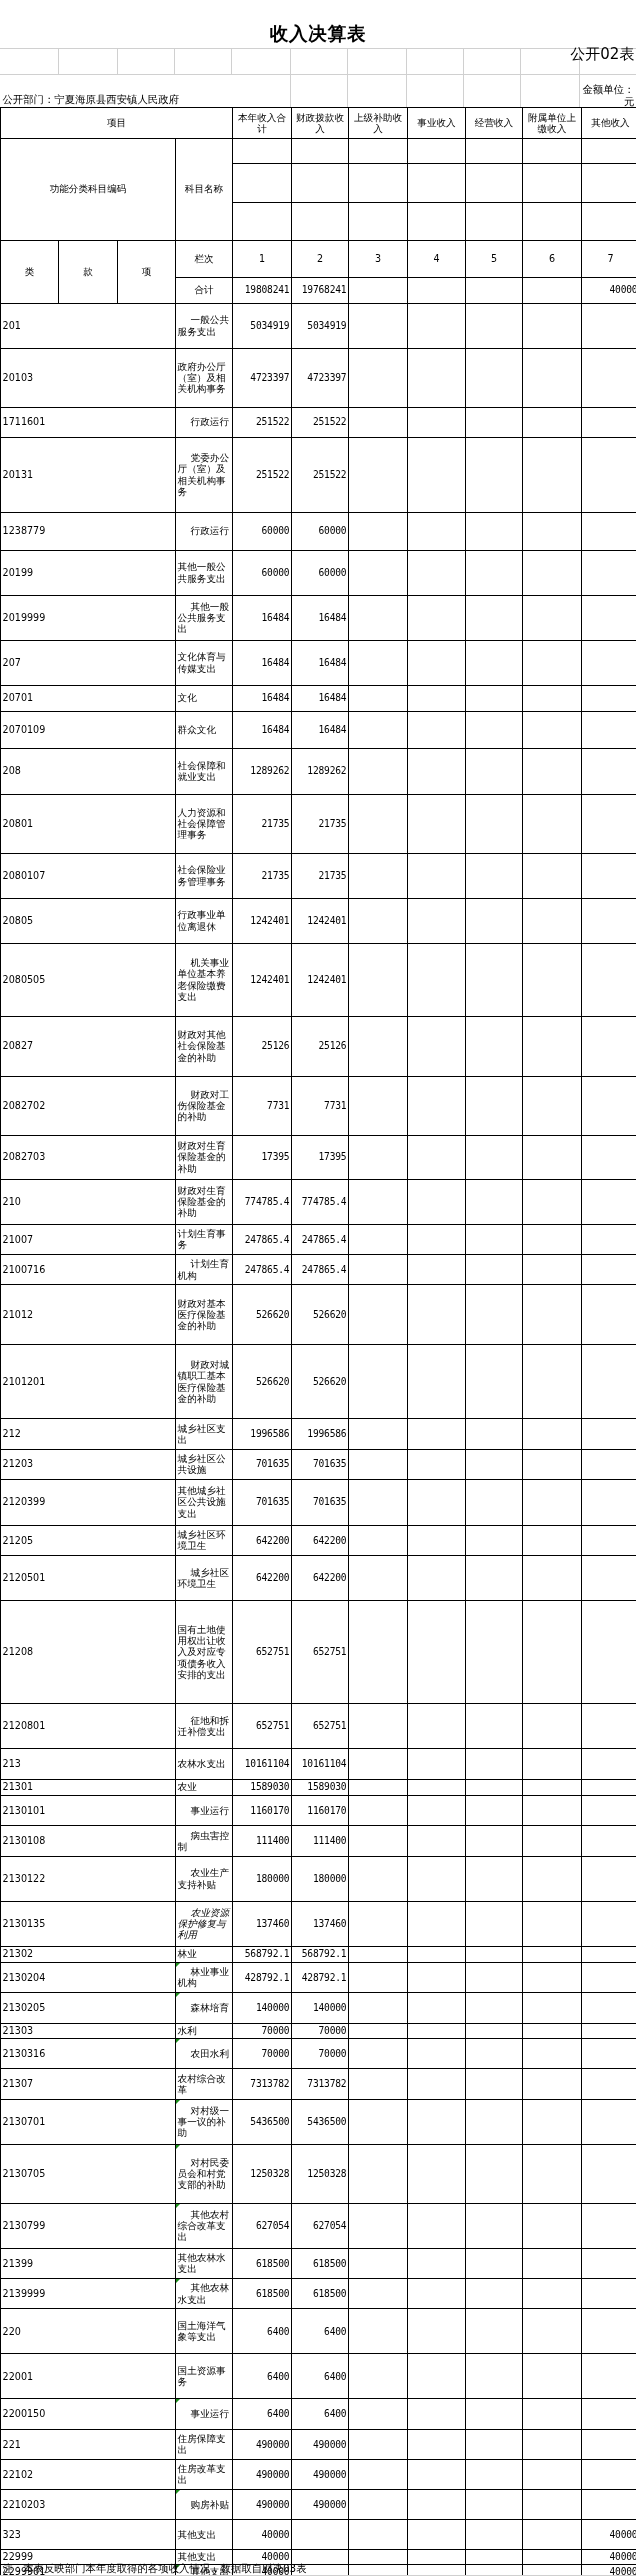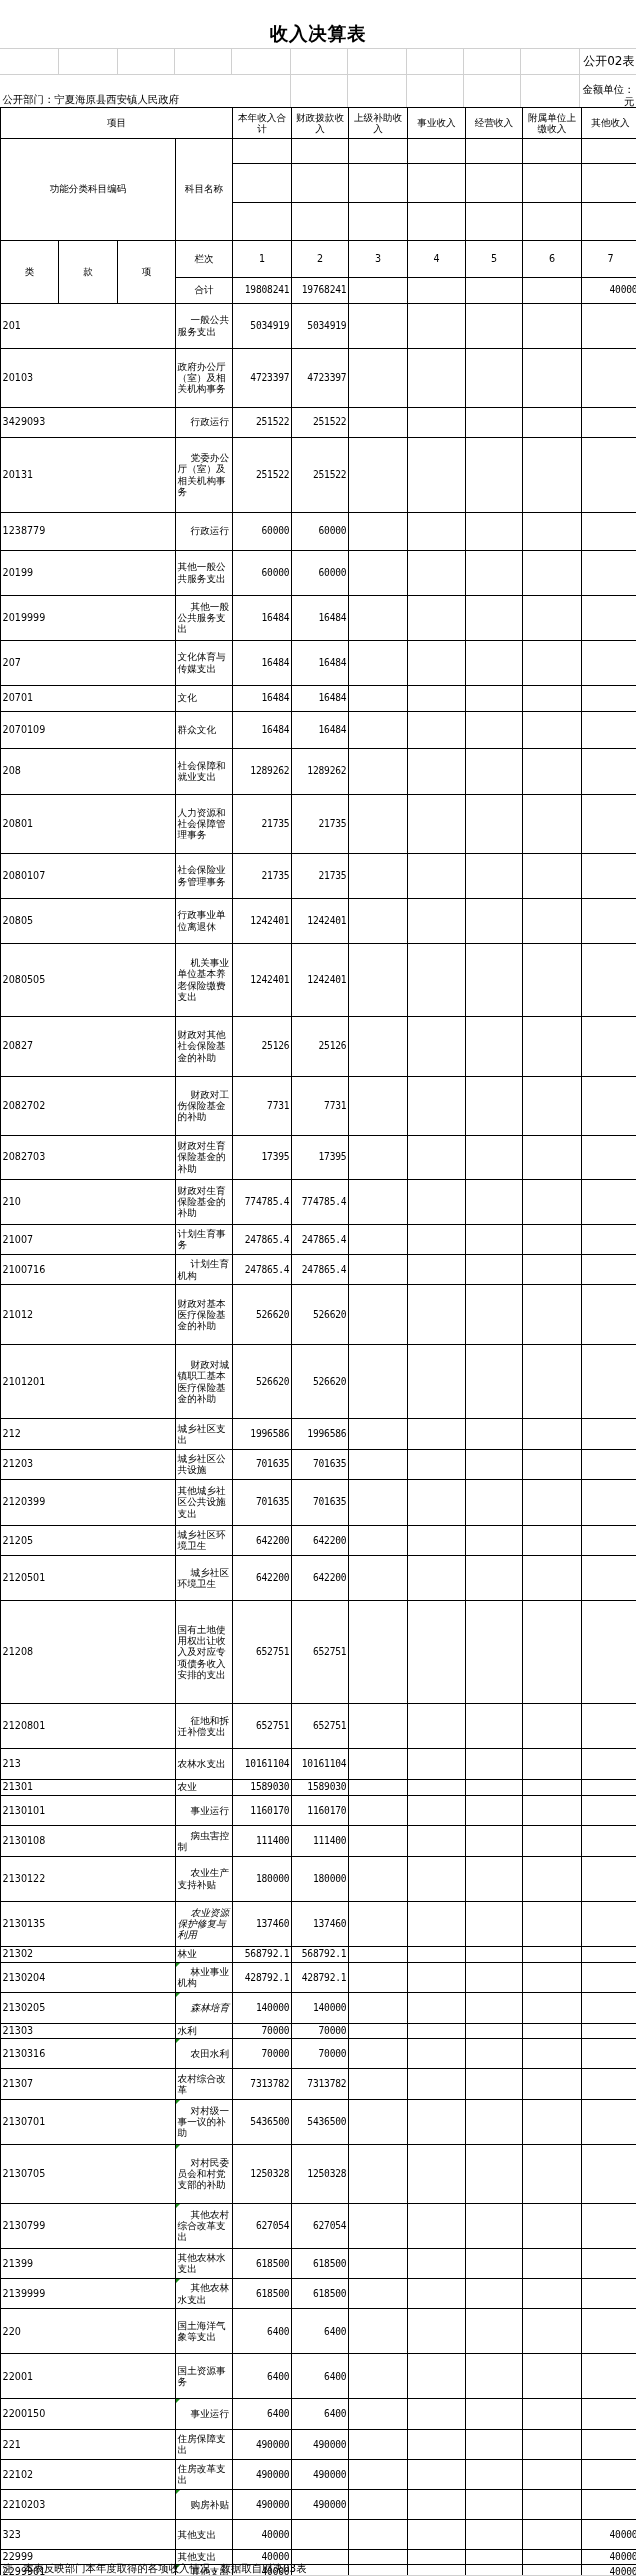--- a/index.html
+++ b/index.html
@@ -4,21 +4,21 @@
 <style>
   html, body { margin: 0; padding: 0; background: #ffffff; }
   body { width: 636px; height: 2576px; position: relative; overflow: hidden;
          font-family: "DejaVu Sans", "Liberation Sans", sans-serif; color: #000; }
   .sheet { position: absolute; left: 0; top: 0; width: 636px; }
   .title { position: absolute; left: 0; top: 0; width: 636px; height: 49px; border-bottom: 0.8px solid #d0d0d0;
            display: flex; align-items: flex-end; justify-content: center; font-size: 18.5px; font-weight: bold;
            letter-spacing: 0.8px; padding-bottom: 1.6px; box-sizing: border-box; }
   .gridrow { position: absolute; left: 0; width: 636px; border-bottom: 0.8px solid #d0d0d0; box-sizing: border-box; }
   .gridrow .gc { position: absolute; top: 0; bottom: 0; border-right: 0.8px solid #d0d0d0; }
-  .form-no { position: absolute; right: 1.6px; bottom: 4px; font-size: 12px; }
+  .form-no { position: absolute; right: 1.6px; bottom: 10px; font-size: 15px; }
   .dept { position: absolute; left: 2.4px; bottom: 0; font-size: 10.4px; }
   .unit { position: absolute; right: 1.6px; bottom: 0; width: 55px; font-size: 10.4px; text-align: right; line-height: 12px; }
   table.main { position: absolute; left: 0; top: 107px; border-collapse: collapse; table-layout: fixed; width: 636px; }
   table.main td { border: 1.6px solid #000; padding: 0 1.6px; font-size: 9.6px; line-height: 11.2px; overflow: hidden;
                   box-sizing: border-box; vertical-align: middle; }
   td.hdr { text-align: center; font-size: 10.4px; line-height: 12px; }
   td.code { text-align: left; font-size: 9.6px; }
   td.name { text-align: left; font-size: 10.4px; line-height: 10.8px; word-break: break-all; padding: 0 1.6px; }
   td.num { text-align: right; font-family: "DejaVu Sans Mono", "Liberation Mono", monospace; font-size: 9.2px; padding-right: 0.8px; letter-spacing: -0.2px; }
   .tick { position: relative; }
@@ -153,21 +153,21 @@
           <td class="name"><span>政府办公厅（室）及相关机构事务</span></td>
           <td class="num">4723397</td>
           <td class="num">4723397</td>
           <td class="num"></td>
           <td class="num"></td>
           <td class="num"></td>
           <td class="num"></td>
           <td class="num"></td>
         </tr>
         <tr style="height: 30px;">
-          <td colspan="3" class="code">3429093</td>
+          <td colspan="3" class="code">1711601</td>
           <td class="name"><span style="padding-left: 13px;">行政运行</span></td>
           <td class="num">251522</td>
           <td class="num">251522</td>
           <td class="num"></td>
           <td class="num"></td>
           <td class="num"></td>
           <td class="num"></td>
           <td class="num"></td>
         </tr>
         <tr style="height: 75px;">
@@ -550,21 +550,21 @@
           <td class="num">428792.1</td>
           <td class="num">428792.1</td>
           <td class="num"></td>
           <td class="num"></td>
           <td class="num"></td>
           <td class="num"></td>
           <td class="num"></td>
         </tr>
         <tr style="height: 30.5px;">
           <td colspan="3" class="code">2130205</td>
-          <td class="name tick"><span style="padding-left: 13px; font-style: italic;">森林培育</span></td>
+          <td class="name tick"><span style="padding-left: 13px;">森林培育</span></td>
           <td class="num">140000</td>
           <td class="num">140000</td>
           <td class="num"></td>
           <td class="num"></td>
           <td class="num"></td>
           <td class="num"></td>
           <td class="num"></td>
         </tr>
         <tr style="height: 15.2px;">
           <td colspan="3" class="code">21303</td>

